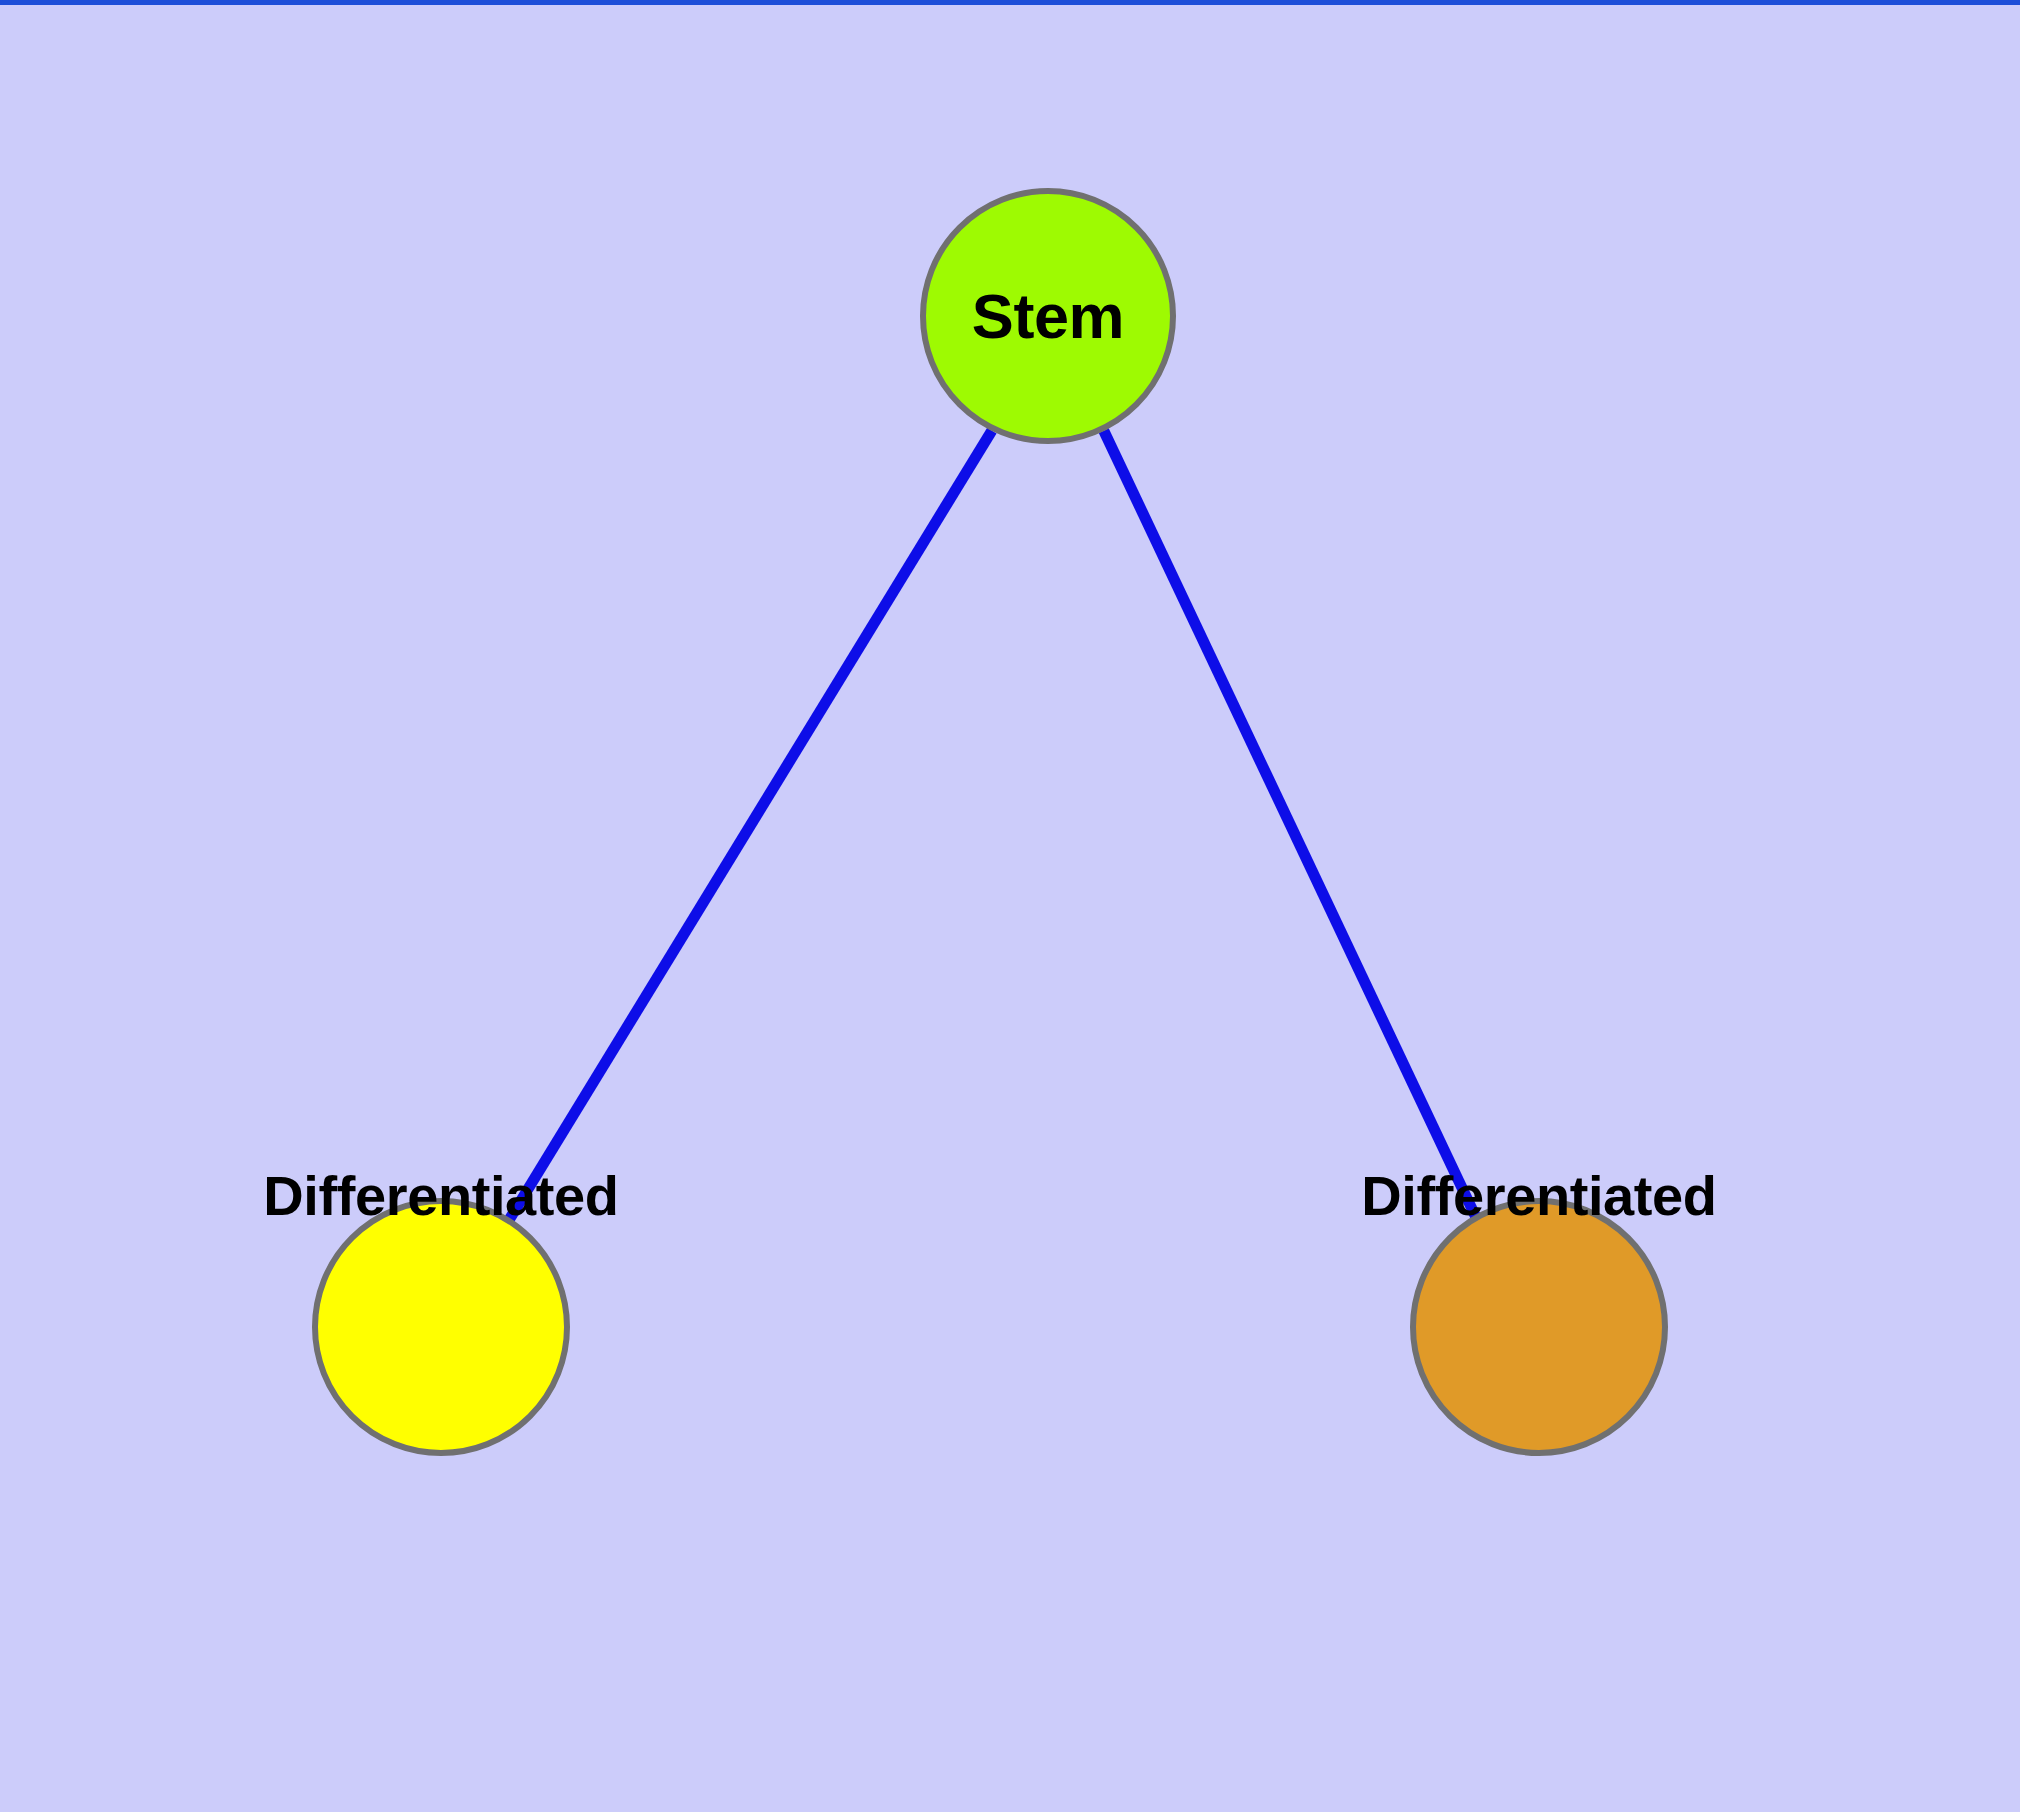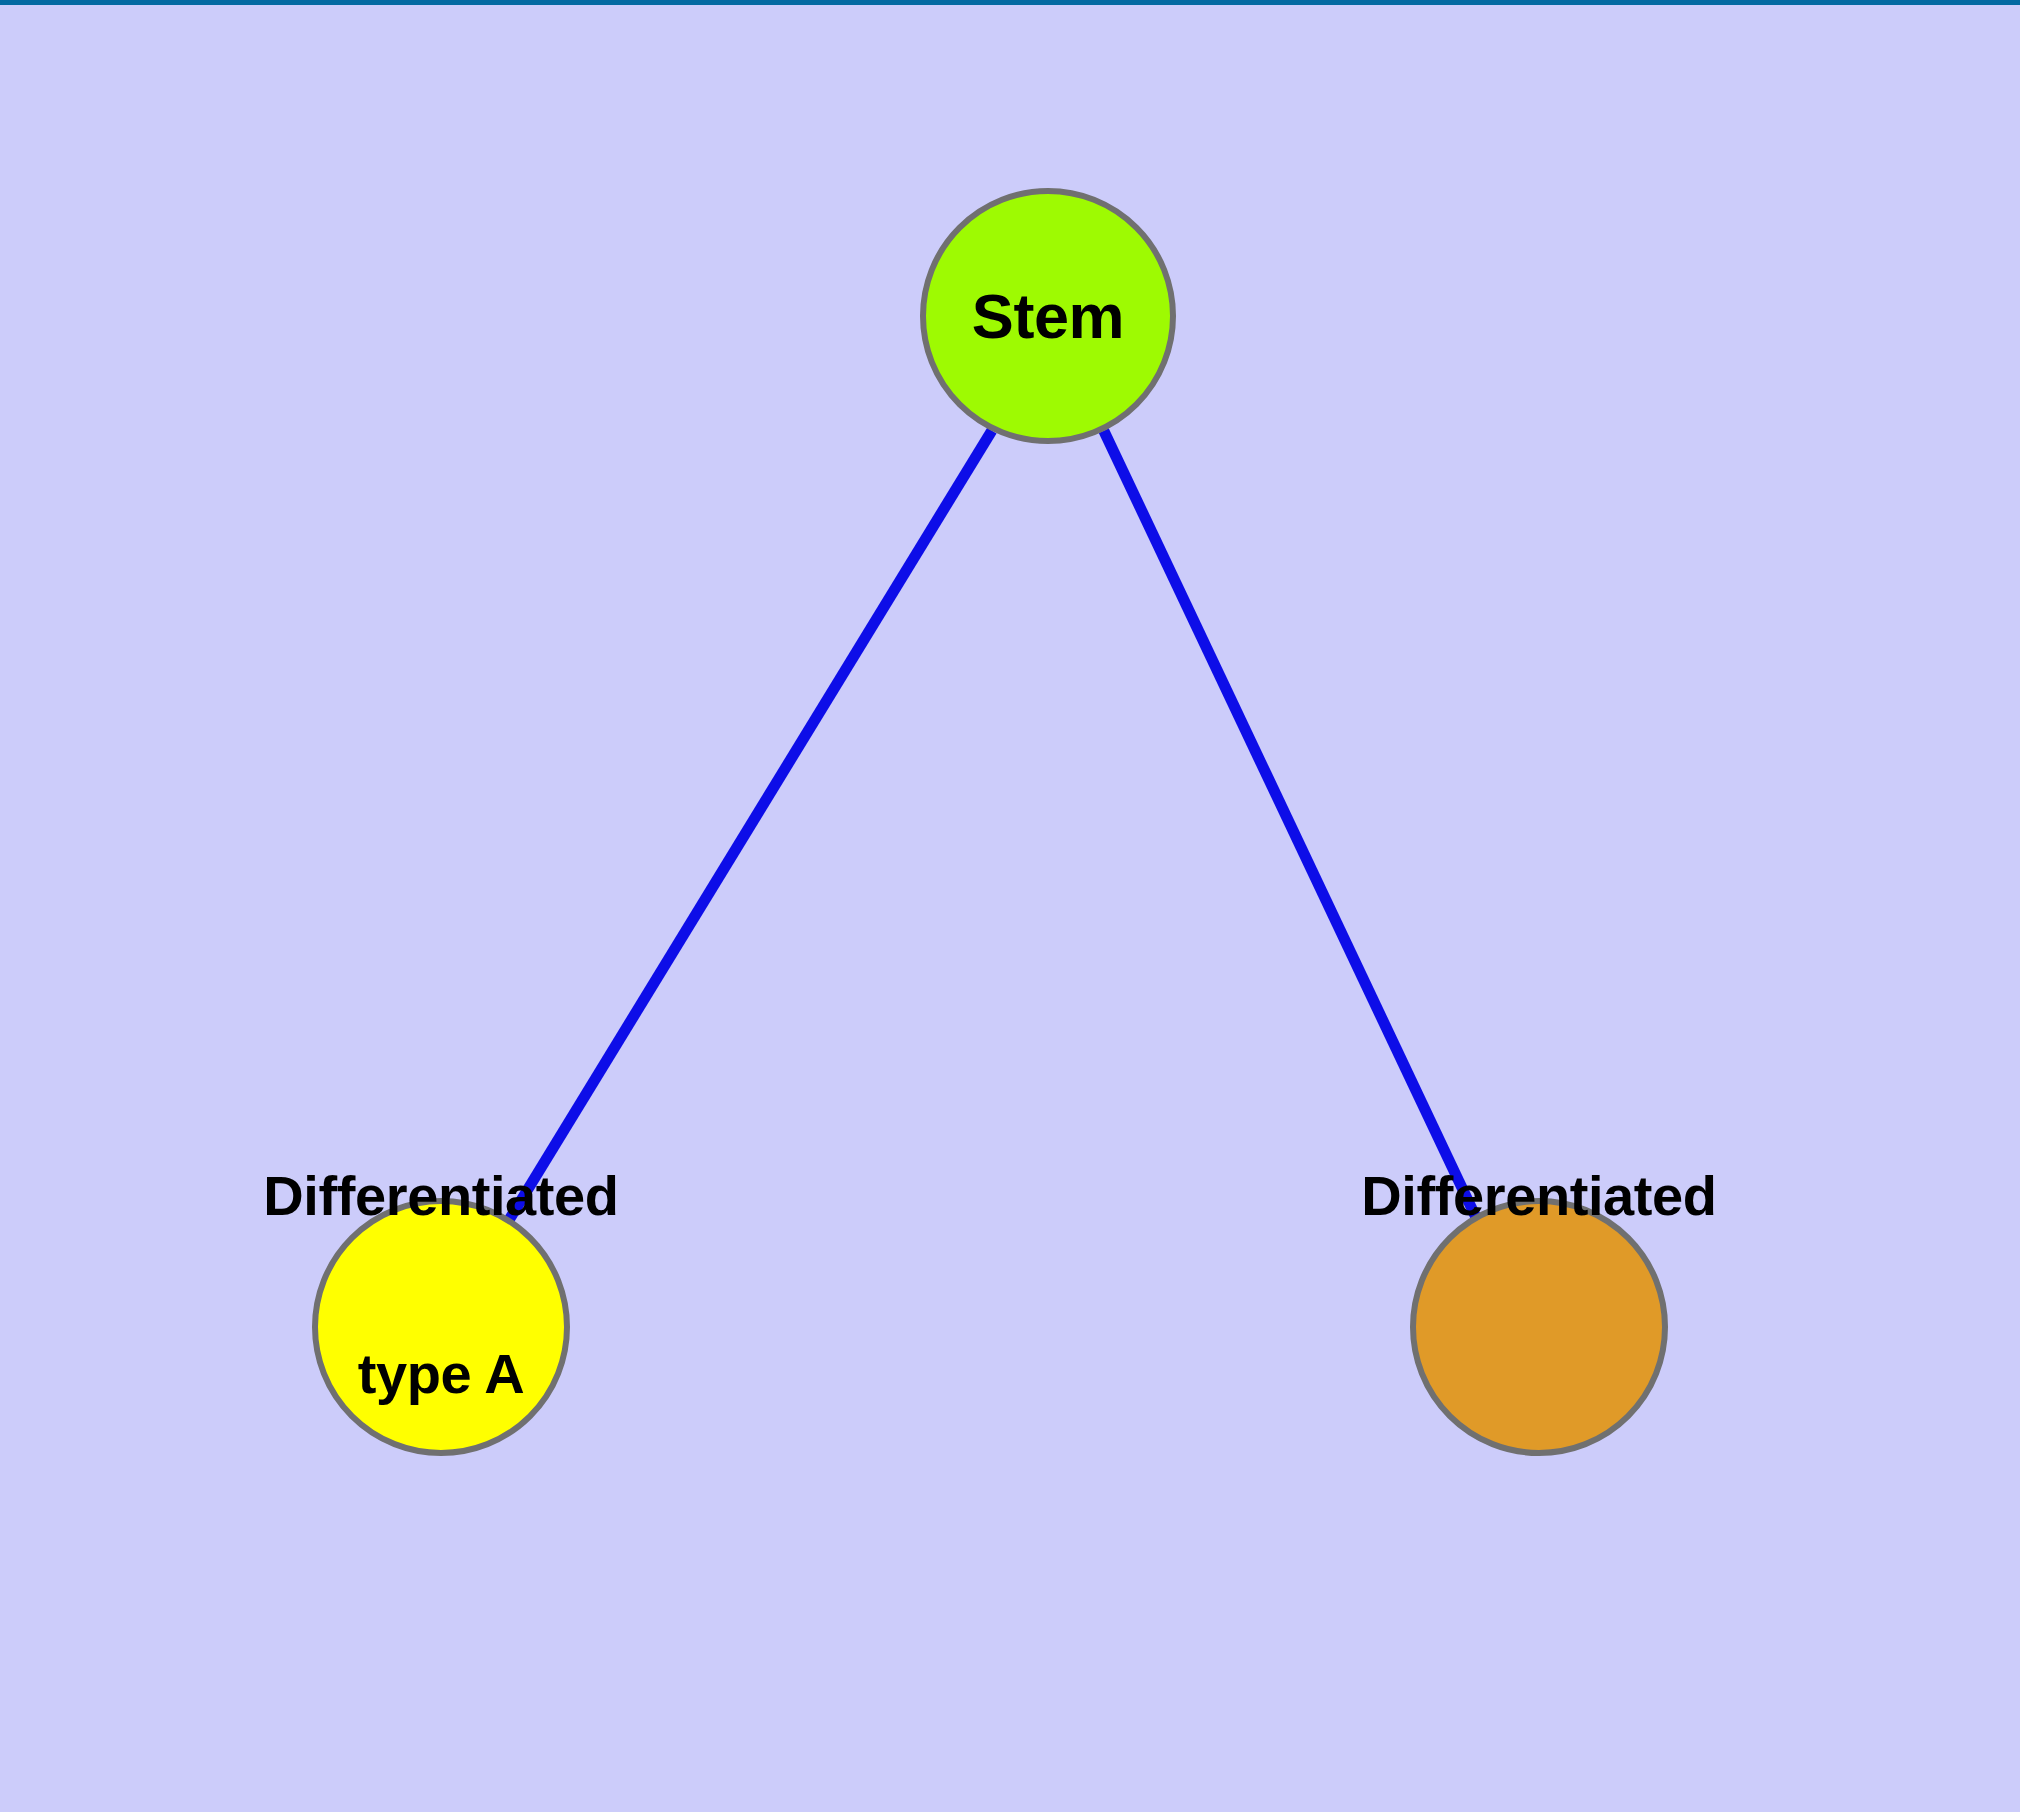--- a/index.html
+++ b/index.html
@@ -78,42 +78,41 @@
     font-size: 63px;
   }
 
   .label-diff {
     font-size: 56px;
   }
 </style>
 </head>
 <body>
 
-<div id="graph-canvas" style="width: 2021px; height: 1812px; background: #0369a1;">
+<div id="graph-canvas" style="width: 2021px; height: 1812px; background: #1d4ed8;">
 
   <div id="graph-background" style="width: 2021px; background: rgb(204, 204, 250);"></div>
 
   <svg id="edge-layer" viewBox="0 0 2384 2138" width="2021" height="1812" xmlns="http://www.w3.org/2000/svg">
     <line x1="1170" y1="508" x2="600" y2="1440" stroke="#0d0de8" stroke-width="13" stroke-linecap="butt"></line>
     <line x1="1302" y1="508" x2="1742" y2="1438" stroke="#0d0de8" stroke-width="13" stroke-linecap="butt"></line>
   </svg>
 
   <div id="node-layer">
     <div class="graph-node" id="node-stem" style="left: 920px; top: 188px; width: 256px; height: 256px; background: rgb(158, 250, 2); border-color: rgb(112, 112, 112);"></div>
     <div class="graph-node" id="node-diff-a" style="left: 312px; top: 1198px; width: 258px; height: 258px; background: rgb(255, 255, 0); border-color: rgb(112, 112, 112);"></div>
     <div class="graph-node" id="node-diff-b" style="left: 1410px; top: 1198px; width: 258px; height: 258px; background: rgb(224, 154, 40); border-color: rgb(112, 112, 112);"></div>
   </div>
 
   <div id="label-layer">
 
     <div class="node-label label-stem" style="left: 624px; top: 283px; width: 848px;">Stem</div>
 
     <div class="node-label label-diff" style="left: 17px; top: 1047px; width: 848px;">
       <div>Differentiated</div>
-      <div>type A</div>
     </div>
 
     <div class="node-label label-diff" style="left: 1115px; top: 1047px; width: 848px;">
       <div>Differentiated</div>
     </div>
 
   </div>
 
 </div>
 

